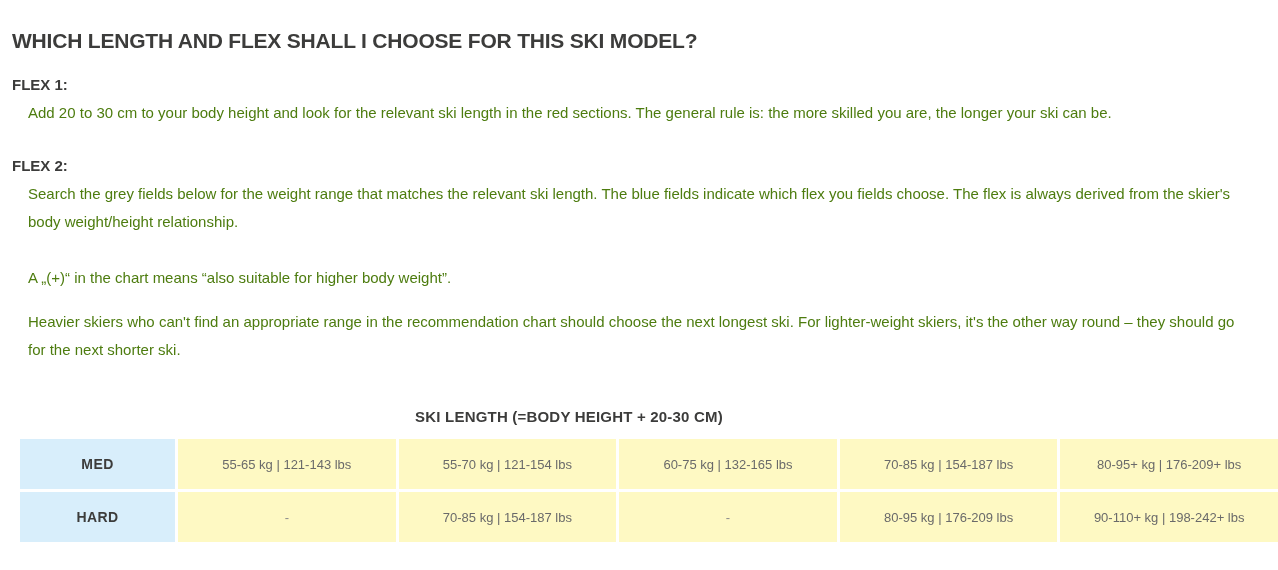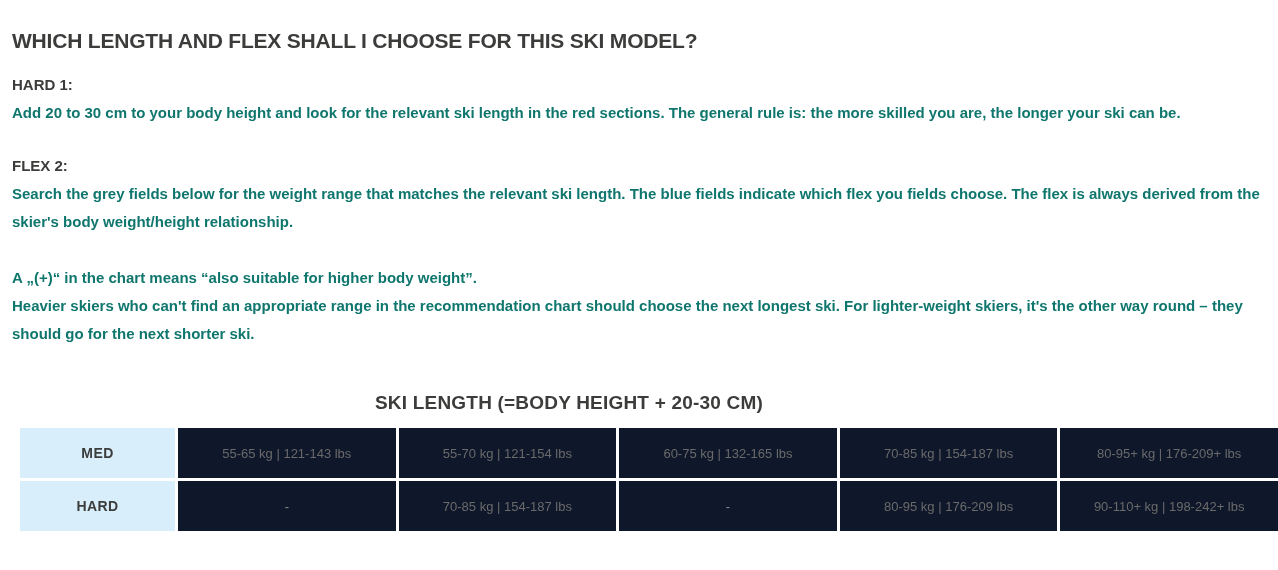--- a/index.html
+++ b/index.html
@@ -37,36 +37,36 @@
   
   .step-label {
     font-size: 15px;
     font-weight: bold;
     color: #3c3c3b;
     margin: 0;
     line-height: 22px;
   }
   .para {
     font-size: 15px;
-    font-weight: bold;
-    color: #0f766e;
-    margin: 0;
+    font-weight: normal;
+    color: #4d7c0f;
+    margin: 16px;
     line-height: 28px;
   }
   .blk-step1 { margin-top: 20px; }
   .blk-step1 .para { margin-top: 3px; }
   .blk-step2 { margin-top: 28px; }
   .blk-step2 .para { margin-top: 3px; }
   .blk-notes  { margin-top: 28px; }
 
   
   .table-title {
     margin-top: 44px;
     text-align: center;
-    font-size: 19px;
+    font-size: 15px;
     font-weight: bold;
     letter-spacing: 0.2px;
     color: #3c3c3b;
     padding-right: 140px;
   }
 
   .chart {
     margin-top: 14px;
     width: 1258px;
   }
@@ -110,36 +110,36 @@
     font-weight: bold;
     letter-spacing: 0.4px;
   }
 
   
   .row-data { height: 50px; padding-left: 8px; }
   .row-data .cell-label {
     background: #D8EEFB;
   }
   .row-data .cell {
-    background: #0f172a;
+    background: #fef9c3;
     color: #6a6a6a;
     font-size: 13px;
     font-weight: normal;
   }
   .row-data .cell.empty { color: #8b8b8b; }
 </style>
 </head>
 <body>
 
 <div class="page">
 
   <h1 class="headline">WHICH LENGTH AND FLEX SHALL I CHOOSE FOR THIS SKI MODEL?</h1>
 
   <div class="blk-step1">
-    <div class="step-label">HARD 1:</div>
+    <div class="step-label">FLEX 1:</div>
     <p class="para">Add 20 to 30 cm to your body height and look for the relevant ski length in the red sections. The general rule is: the more skilled you are, the longer your ski can be.</p>
   </div>
 
   <div class="blk-step2">
     <div class="step-label">FLEX 2:</div>
     <p class="para">Search the grey fields below for the weight range that matches the relevant ski length. The blue fields indicate which flex you fields choose. The flex is always derived from the skier's body weight/height relationship.</p>
   </div>
 
   <div class="blk-notes">
     <p class="para">A „(+)“ in the chart means “also suitable for higher body weight”.</p>

